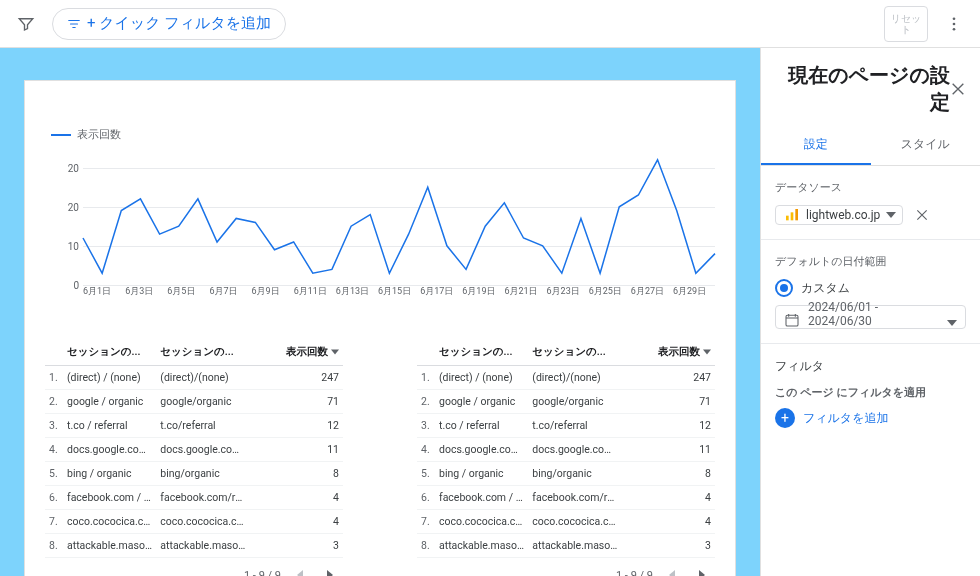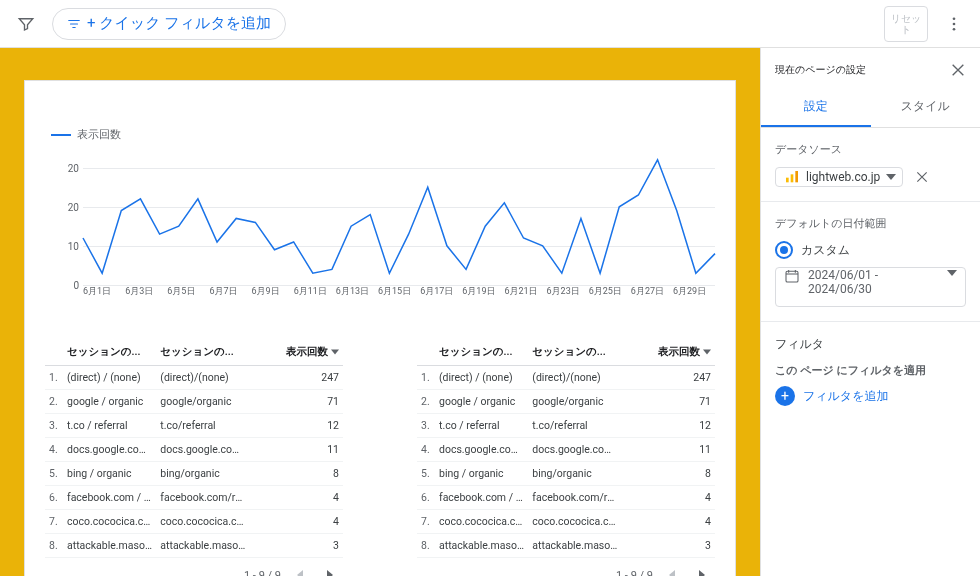--- a/index.html
+++ b/index.html
@@ -9,21 +9,21 @@
 
 .toolbar { height: 48px; display: flex; align-items: center; padding: 0 8px; border-bottom: 1px solid #e0e0e0; gap: 8px; }
 .icon-btn { width: 36px; height: 36px; display: flex; align-items: center; justify-content: center; border-radius: 50%; color: #5f6368; cursor: pointer; }
 .filter-pill { display: flex; align-items: center; gap: 6px; height: 32px; padding: 0 14px; border: 1px solid #dadce0; border-radius: 16px; color: #1a73e8; font-size: 15px; cursor: pointer; }
 .filter-pill svg { fill: #1a73e8; }
 .toolbar-spacer { flex: 1; }
 .reset-btn { width: 44px; height: 36px; border: 1px solid #dadce0; border-radius: 4px; color: #bdc1c6; font-size: 10px; display: flex; flex-direction: column; align-items: center; justify-content: center; line-height: 1.1; cursor: pointer; }
 
 
 .content { flex: 1; display: flex; overflow: hidden; }
-.canvas-area { flex: 1; background: #eab308; padding: 32px 24px; overflow: auto; }
+.canvas-area { flex: 1; background: #7dd3fc; padding: 32px 24px; overflow: auto; }
 .canvas-inner { border: 1px solid #e0e0e0; background: #fff; padding: 28px 12px 12px 12px; }
 
 
 .chart-wrap { padding: 18px 8px 12px 8px; }
 .legend { display: flex; align-items: center; gap: 6px; font-size: 11px; color: #5f6368; margin-bottom: 6px; padding-left: 6px; }
 .legend-swatch { width: 20px; height: 2px; background: #1a73e8; }
 .chart-box { position: relative; height: 155px; }
 .y-axis { position: absolute; left: 0; top: 0; bottom: 18px; width: 38px; }
 .y-tick { position: absolute; right: 4px; font-size: 10px; color: #5f6368; transform: translateY(-50%); }
 .grid { position: absolute; left: 38px; right: 0; top: 0; bottom: 18px; }
@@ -41,36 +41,36 @@
 .data-table th.num, .data-table td.num { text-align: right; }
 .data-table th.idx, .data-table td.idx { width: 18px; color: #5f6368; text-align: left; }
 .data-table td { font-size: 10.5px; color: #3c4043; padding: 5px 4px; border-bottom: 1px solid #f1f3f4; white-space: nowrap; overflow: hidden; text-overflow: ellipsis; }
 .metric-col { display: inline-flex; align-items: center; gap: 3px; justify-content: flex-end; width: 100%; }
 .pager { display: flex; align-items: center; justify-content: flex-end; gap: 8px; font-size: 11px; color: #5f6368; padding: 6px 2px 0 2px; }
 .pager .chev { width: 22px; height: 22px; display: flex; align-items: center; justify-content: center; cursor: pointer; color: #9aa0a6; border-radius: 50%; }
 
 
 .side-panel { width: 220px; border-left: 1px solid #e0e0e0; display: flex; flex-direction: column; background: #fff; }
 .panel-head { display: flex; align-items: center; justify-content: space-between; padding: 14px 14px 10px 14px; }
-.panel-head h2 { font-size: 10px; font-weight: 400; color: #202124; text-align: right; }
+.panel-head h2 { font-size: 20px; font-weight: 700; color: #202124; text-align: right; }
 .panel-tabs { display: flex; border-bottom: 1px solid #e0e0e0; }
 .panel-tab { flex: 1; text-align: center; padding: 10px 0; font-size: 12px; color: #5f6368; cursor: pointer; border-bottom: 2px solid transparent; }
 .panel-tab.active { color: #1a73e8; border-bottom-color: #1a73e8; }
 .panel-section { padding: 14px; border-bottom: 1px solid #e8eaed; }
 .panel-label { font-size: 11px; color: #5f6368; margin-bottom: 10px; }
 .ds-chip { display: flex; align-items: center; gap: 6px; border: 1px solid #dadce0; border-radius: 4px; height: 20px; padding: 0 6px 0 8px; position: relative; }
 .ds-chip .ds-name { flex: 1; font-size: 12px; color: #3c4043; }
 .ds-chip .chev-dn { color: #5f6368; }
 .ds-remove { margin-left: 6px; color: #5f6368; cursor: pointer; }
 .ds-row { display: flex; align-items: center; gap: 6px; }
 .radio-row { display: flex; align-items: center; gap: 8px; font-size: 12px; color: #3c4043; margin: 6px 0; cursor: pointer; }
 .radio { width: 18px; height: 18px; border-radius: 50%; border: 2px solid #5f6368; position: relative; flex-shrink: 0; }
 .radio.selected { border-color: #1a73e8; }
 .radio.selected::after { content: ''; position: absolute; inset: 3px; border-radius: 50%; background: #1a73e8; }
-.date-row { display: flex; align-items: flex-start; gap: 8px; border: 1px solid #dadce0; border-radius: 4px; height: 40px; padding: 0 8px; margin-top: 8px; color: #5f6368; font-size: 12px; cursor: pointer; }
+.date-row { display: flex; align-items: flex-end; gap: 8px; border: 1px solid #dadce0; border-radius: 4px; height: 24px; padding: 0 8px; margin-top: 8px; color: #5f6368; font-size: 12px; cursor: pointer; }
 .date-row span { flex: 1; }
 .sub-text { font-size: 11px; color: #5f6368; margin: 4px 0 8px 0; font-weight: bold; }
 .add-filter { display: flex; align-items: center; gap: 8px; color: #1a73e8; font-size: 12px; cursor: pointer; }
 .plus-circle { width: 20px; height: 20px; border-radius: 50%; background: #1a73e8; color: #fff; display: flex; align-items: center; justify-content: center; font-size: 14px; line-height: 1; }
 
 
 svg { display: block; }
 </style>
 </head>
 <body>

